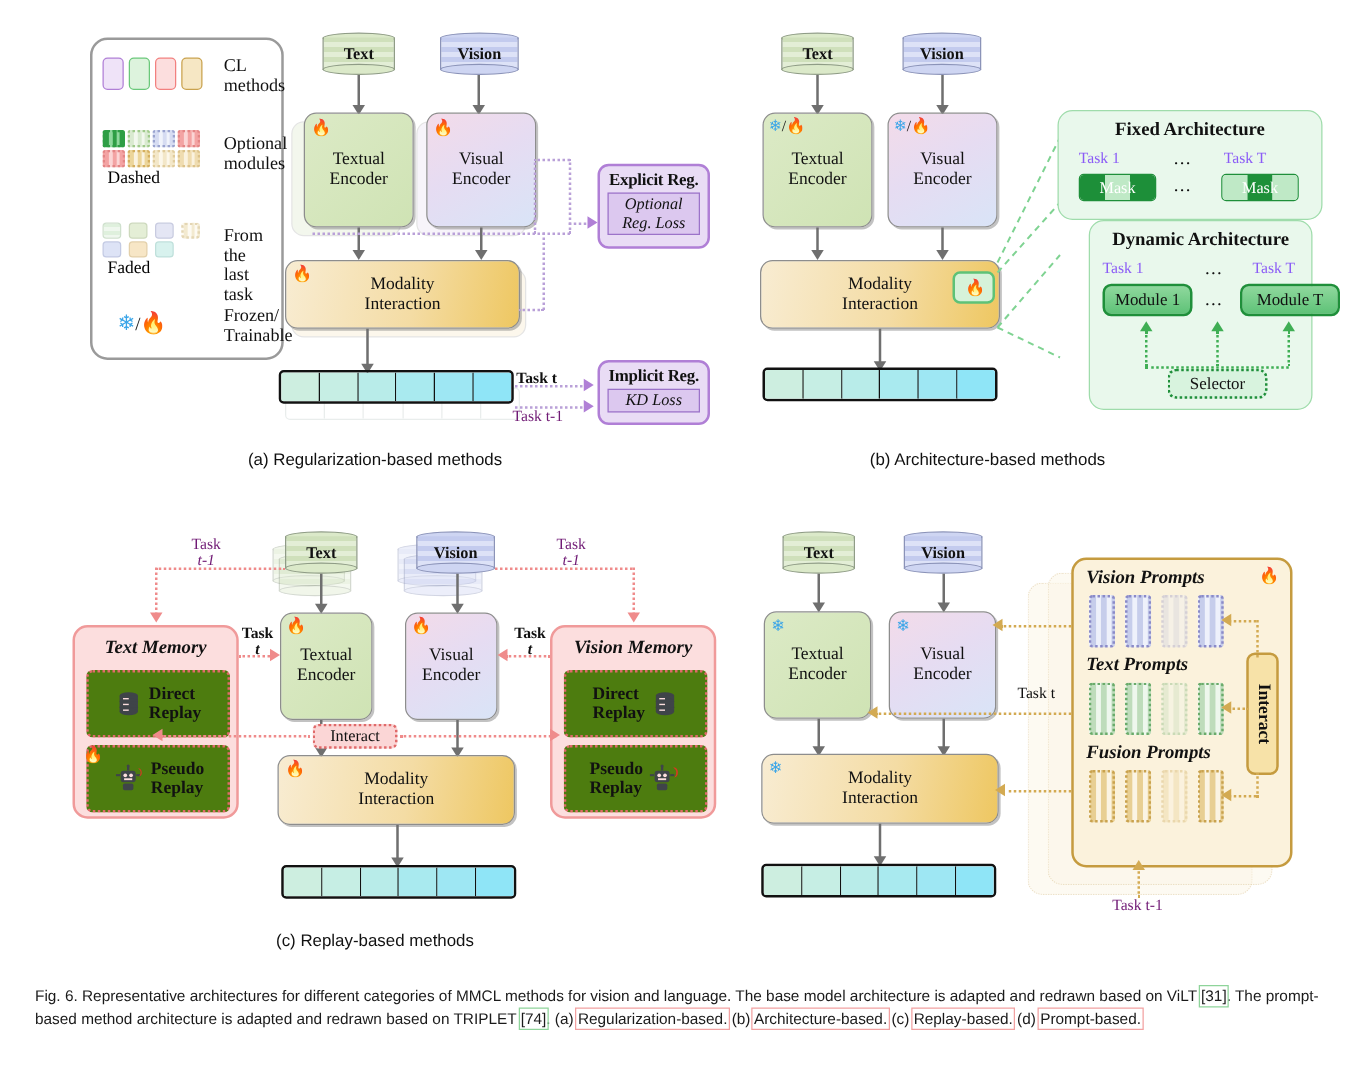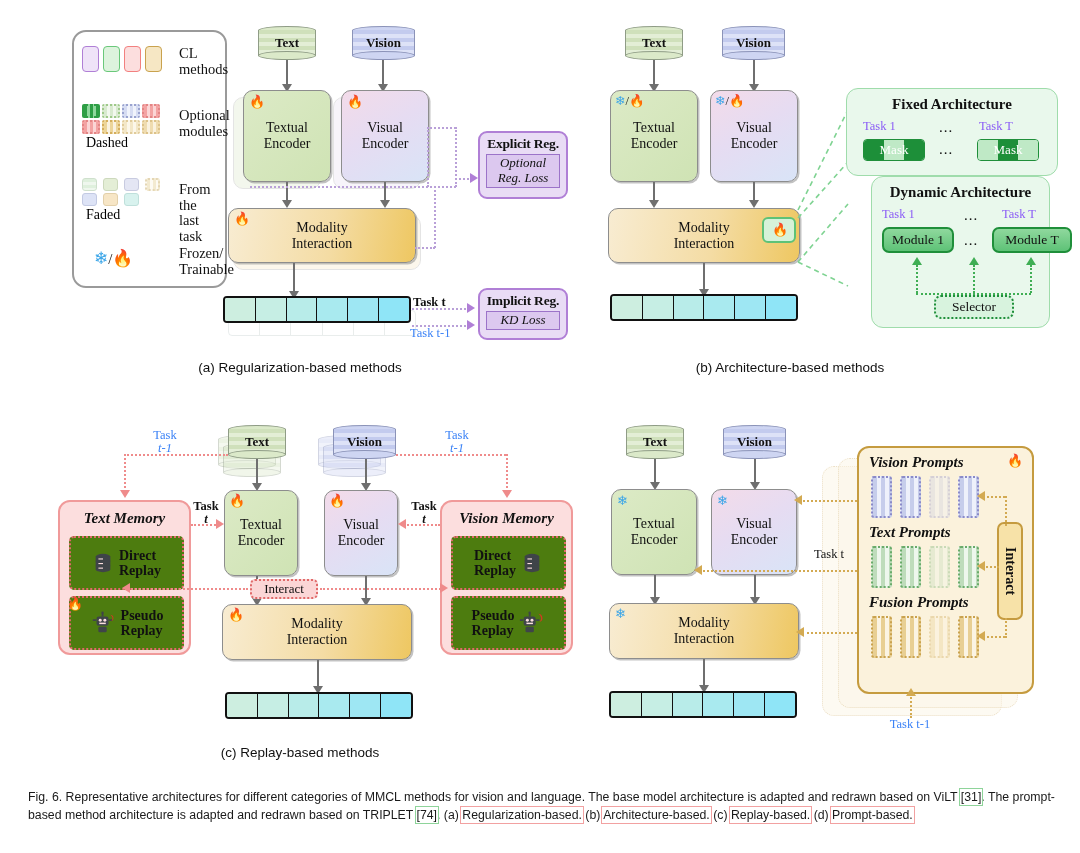--- a/index.html
+++ b/index.html
@@ -187,21 +187,21 @@
   .prompt-tok.gold  { border-color:#c9a24e; background:repeating-linear-gradient(90deg,#e8cf93 0 4px,#fbf4e3 4px 8px); }
   .prompt-tok.faded { opacity:.33; }
   .interactv {
     position:absolute; border:2px solid #c59b3f; border-radius:7px; background:#f7e2a8;
     display:flex; align-items:center; justify-content:center;
   }
   .interactv span { writing-mode:vertical-rl; font-size:14px; font-weight:600; color:#111; }
 
   
   .tlabel { position:absolute; font-size:12.5px; color:#111; line-height:1.05; text-align:center; }
-  .tlabel.grey { color:#3b82f6; }
+  .tlabel.grey { color:#701a75; }
   .subcap { position:absolute; font-family:"Liberation Sans", sans-serif; font-size:13.5px; color:#111; text-align:center; width:100%; }
 
   
   .flame { position:absolute; font-size:13px; line-height:1; color:#d33a22; z-index:6; }
   .snow  { position:absolute; font-size:13px; line-height:1; color:#3aa5e8; z-index:6; }
   .ft { position:absolute; z-index:6; font-size:12.5px; line-height:1; white-space:nowrap; }
   .ft .s { color:#3aa5e8; }
   .ft .f { color:#d33a22; }
   .ft .sl { color:#111; }
 

